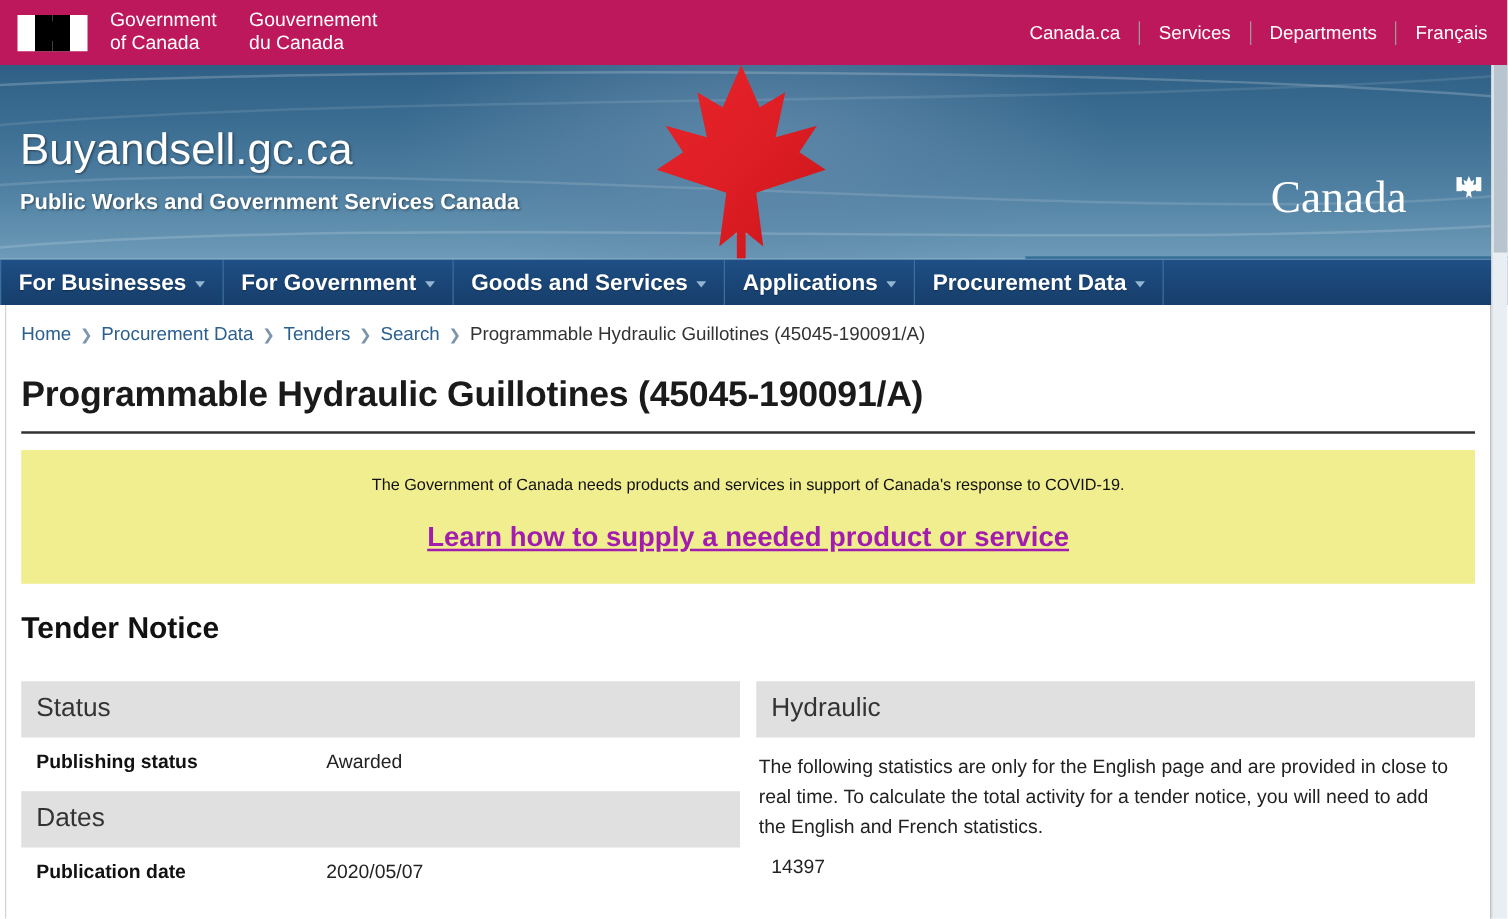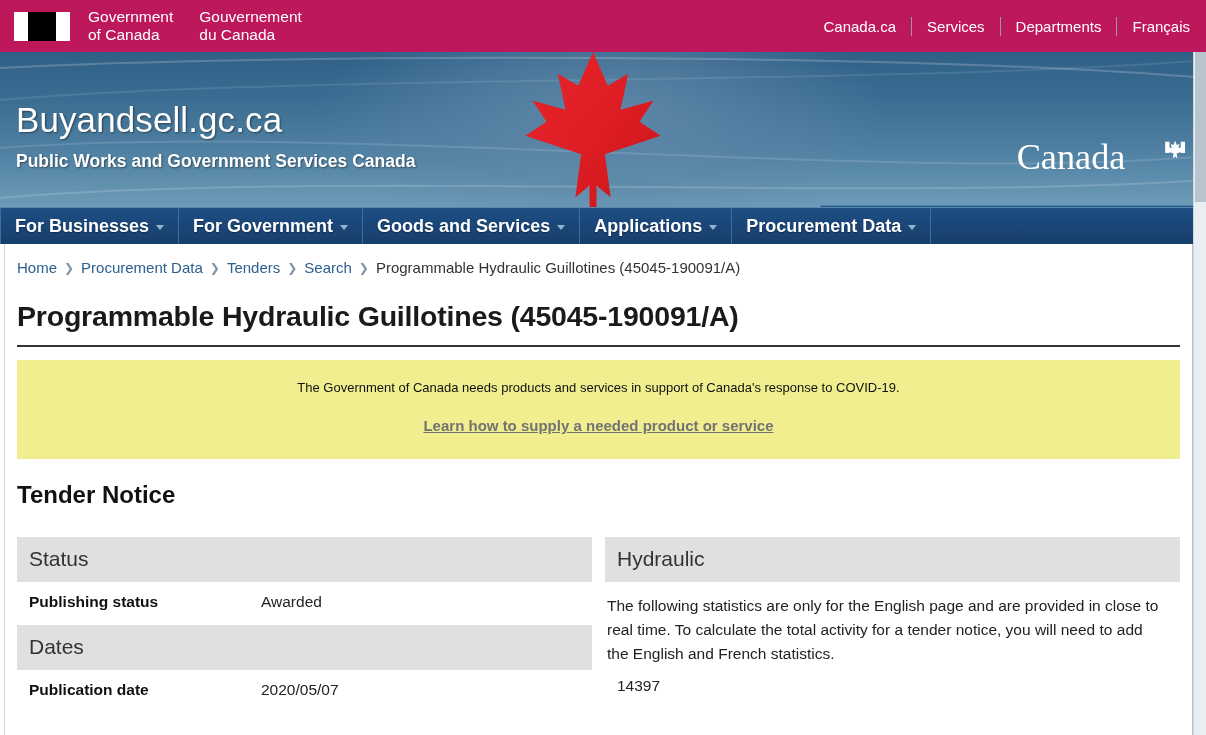--- a/index.html
+++ b/index.html
@@ -238,23 +238,23 @@
     padding: 20px 10px 24px 10px;
     text-align: center;
   }
   .alert .alert-text {
     font-size: 13px;
     color: #111111;
   }
   .alert .alert-link {
     display: inline-block;
     margin-top: 22px;
-    font-size: 15px;
-    font-weight: bold;
-    color: #737373;
+    font-size: 22px;
+    font-weight: bold;
+    color: #a21caf;
     text-decoration: underline;
     cursor: pointer;
   }
 
   h2.section-title {
     font-size: 24px;
     font-weight: bold;
     color: #111111;
     margin-top: 22px;
   }

